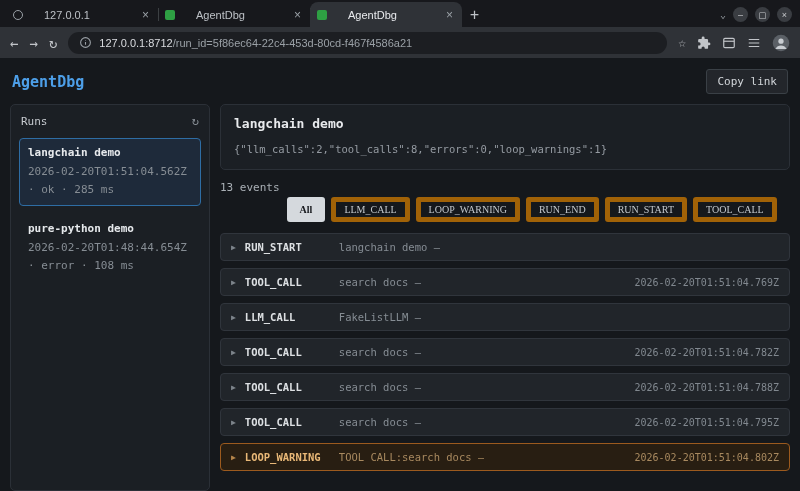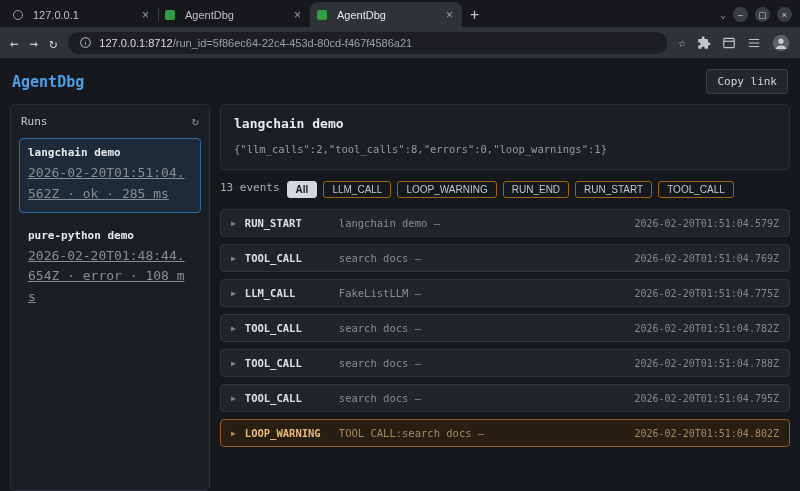--- a/index.html
+++ b/index.html
@@ -1,21 +1,21 @@
 <!DOCTYPE html>
 <html><head>
 <meta charset="utf-8">
 <style>
   * { margin:0; padding:0; box-sizing:border-box; }
   html,body { width:800px; height:491px; overflow:hidden; background:#15181c; }
   body { display:flex; flex-direction:column; font-family:"DejaVu Sans Mono", monospace; }
 
   
   .tabstrip { height:27px; background:#17181c; display:flex; align-items:flex-end; padding:2px 6px 0 6px; flex:none; }
-  .tab { width:152px; height:25px; display:flex; align-items:center; gap:10px; padding:0 7px;
+  .tab { width:152px; height:25px; display:flex; align-items:center; gap:21px; padding:0 7px;
          color:#bdc1c6; font:11px "Liberation Sans", sans-serif; border-radius:8px 8px 0 0; cursor:default; position:relative; }
   .tab:not(.active):after { content:""; position:absolute; right:-1px; top:6px; height:13px; width:1px; background:#3c4043; }
   .tab.active { background:#2f3237; color:#e8eaed; }
   .tab-title { flex:1; overflow:hidden; white-space:nowrap; text-overflow:ellipsis; }
   .tab-close { color:#9aa0a6; font-size:12px; padding:0 2px; }
   .fav-globe { width:10px; height:10px; border:1.5px solid #9aa0a6; border-radius:50%; flex:none; }
   .fav-app { width:10px; height:10px; background:#2ea043; border-radius:2px; flex:none; }
   .newtab-btn { color:#bdc1c6; font-size:15px; align-self:center; padding:0 8px; }
   .tabstrip-right { margin-left:auto; align-self:center; display:flex; align-items:center; gap:7px; padding-right:2px; }
   .chev { color:#9aa0a6; font-size:10px; }
@@ -40,30 +40,30 @@
          font-size:11px; padding:5px 10px; border-radius:3px; cursor:default; }
 
   .content { flex:1; display:flex; gap:10px; padding:5px 10px 0 10px; overflow:hidden; }
 
   .sidebar { width:200px; min-width:200px; background:#1b1f24; border:1px solid #2b3037; border-radius:5px; padding:9px 8px; }
   .sidebar-header { display:flex; justify-content:space-between; align-items:center; color:#c7cbd0; font-size:11px; margin-bottom:10px; padding:0 2px; }
   .refresh { color:#868d94; font-size:12px; }
   .run-item { padding:7px 8px; border-radius:4px; margin-bottom:8px; border:1px solid transparent; cursor:default; }
   .run-item.selected { background:#1e2a3a; border-color:#2e6da4; }
   .run-name { color:#e6e9ec; font-weight:bold; font-size:11px; margin-bottom:4px; }
-  .run-meta { color:#868d94; font-size:13px; line-height:1.6; word-break:break-all;text-decoration:underline; }
+  .run-meta { color:#868d94; font-size:11px; line-height:1.6; word-break:break-all; }
 
   .main { flex:1; display:flex; flex-direction:column; gap:11px; overflow:hidden; }
   .run-card { background:#1b1f24; border:1px solid #2b3037; border-radius:5px; padding:11px 13px; flex:none; }
   .run-card-title { color:#e8eaed; font-weight:bold; font-size:13px; margin-bottom:9px; }
   .run-card-meta { color:#959ba2; font-size:10.5px; line-height:1.75; }
 
   .filter-row { display:flex; gap:7px; color:#aab0b6; font-size:11px; flex:none; }
-  .chip { border:1px solid #a16207; border-radius:3px; padding:2px 8px; font-size:10px; color:#c3c8cd;
-          background:transparent; font-family:Liberation Sans, sans-serif; cursor:default; }
+  .chip { border:5px solid #a16207; border-radius:3px; padding:2px 8px; font-size:10px; color:#c3c8cd;
+          background:transparent; font-family:Liberation Serif, serif; cursor:default;margin-top:16px; }
   .chip.active { background:#d5d9dd; color:#17191d; border-color:#d5d9dd; font-weight:bold; }
 
   .events { display:flex; flex-direction:column; gap:7px; overflow:hidden; }
   .event-row { background:#21252a; border:1px solid #30353c; border-radius:4px; padding:7px 10px;
                display:flex; align-items:center; font-size:10.5px; flex:none; cursor:default; }
   .caret { color:#7d848b; font-size:8px; margin-right:9px; }
   .etype { color:#dde0e3; font-weight:bold; min-width:90px; }
   .edesc { color:#868d94; margin-left:4px; white-space:nowrap; overflow:hidden; }
   .ets { margin-left:auto; color:#81888f; font-size:10px; white-space:nowrap; padding-left:10px; }
   .event-row.warning { background:#281e12; border-color:#9c5a1e; }
@@ -179,33 +179,31 @@
             <button class="chip">RUN_START</button>
             <button class="chip">TOOL_CALL</button>
           </span>
       </div>
 
       <div class="events" id="events-container">
           <div class="event-row">
             <span class="caret">▶</span>
             <span class="etype">RUN_START</span>
             <span class="edesc">langchain demo —</span>
-            <span class="ets">2026-02-20T01:51:04.579Z</span>
           </div>
           <div class="event-row">
             <span class="caret">▶</span>
             <span class="etype">TOOL_CALL</span>
             <span class="edesc">search_docs —</span>
             <span class="ets">2026-02-20T01:51:04.769Z</span>
           </div>
           <div class="event-row">
             <span class="caret">▶</span>
             <span class="etype">LLM_CALL</span>
             <span class="edesc">FakeListLLM —</span>
-            <span class="ets">2026-02-20T01:51:04.775Z</span>
           </div>
           <div class="event-row">
             <span class="caret">▶</span>
             <span class="etype">TOOL_CALL</span>
             <span class="edesc">search_docs —</span>
             <span class="ets">2026-02-20T01:51:04.782Z</span>
           </div>
           <div class="event-row">
             <span class="caret">▶</span>
             <span class="etype">TOOL_CALL</span>

